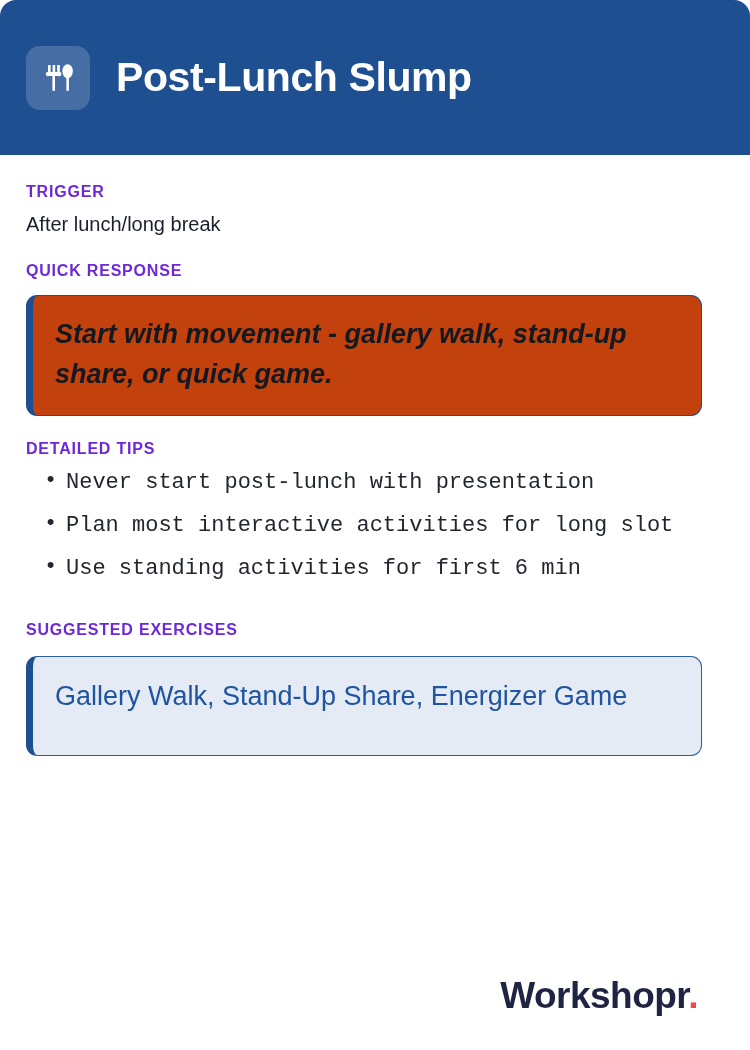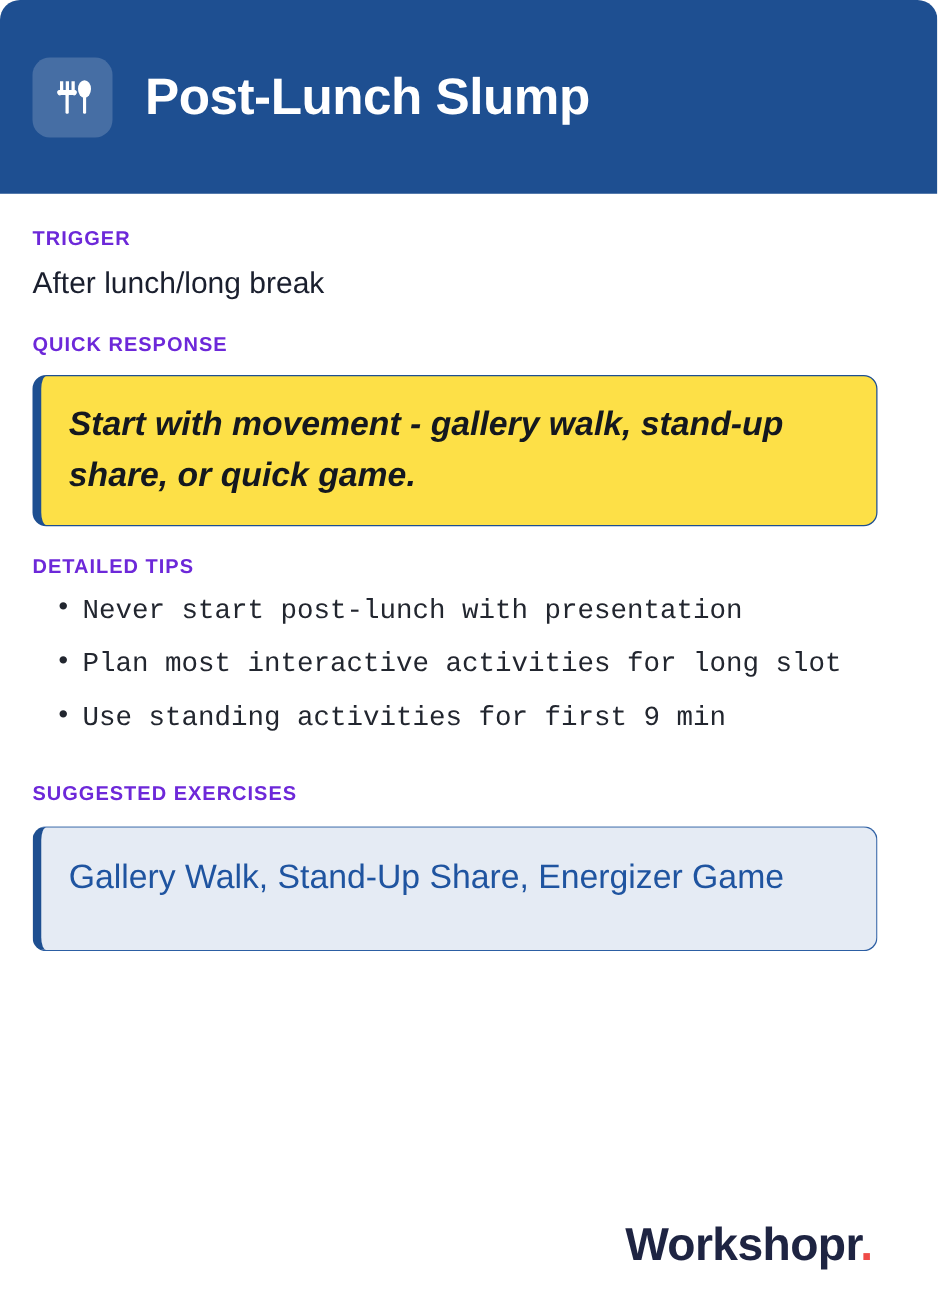--- a/index.html
+++ b/index.html
@@ -71,29 +71,29 @@
     font-size: 16px;
     font-weight: bold;
     letter-spacing: 0.8px;
     text-transform: uppercase;
     margin: 0 0 2px 0;
     line-height: 1.4;
   }
 
   .trigger-text {
     color: #1a1f2e;
-    font-size: 24px;
+    font-size: 20px;
     line-height: 1.35;
     margin: 6px 0 22px 0;
   }
 
   
   .quick-box {
     margin: 10px 0 0 0;
-    background: #fde047;
+    background: #c2410c;
     border: 1px solid #1e4f91;
     border-left: 7px solid #1e4f91;
     border-radius: 11px;
     padding: 18px 22px 20px 22px;
     box-sizing: border-box;
     width: 676px;
   }
   .quick-text {
     font-size: 27px;
     font-style: italic;
@@ -194,21 +194,21 @@
 
     <div class="section-label">QUICK RESPONSE</div>
     <div class="quick-box">
       <p class="quick-text">Start with movement - gallery walk, stand-up share, or quick game.</p>
     </div>
 
     <div class="section-label tips-label">DETAILED TIPS</div>
     <ul class="tips-list">
       <li>Never start post-lunch with presentation</li>
       <li>Plan most interactive activities for long slot</li>
-      <li>Use standing activities for first 9 min</li>
+      <li>Use standing activities for first 6 min</li>
     </ul>
 
     <div class="section-label sugg-label">SUGGESTED EXERCISES</div>
     <div class="sugg-box">
       <p class="sugg-text">Gallery Walk, Stand-Up Share, Energizer Game</p>
     </div>
 
     <div class="footer">
       <div class="logo"><span>Workshopr</span><span class="logo-dot">.</span></div>
     </div>

